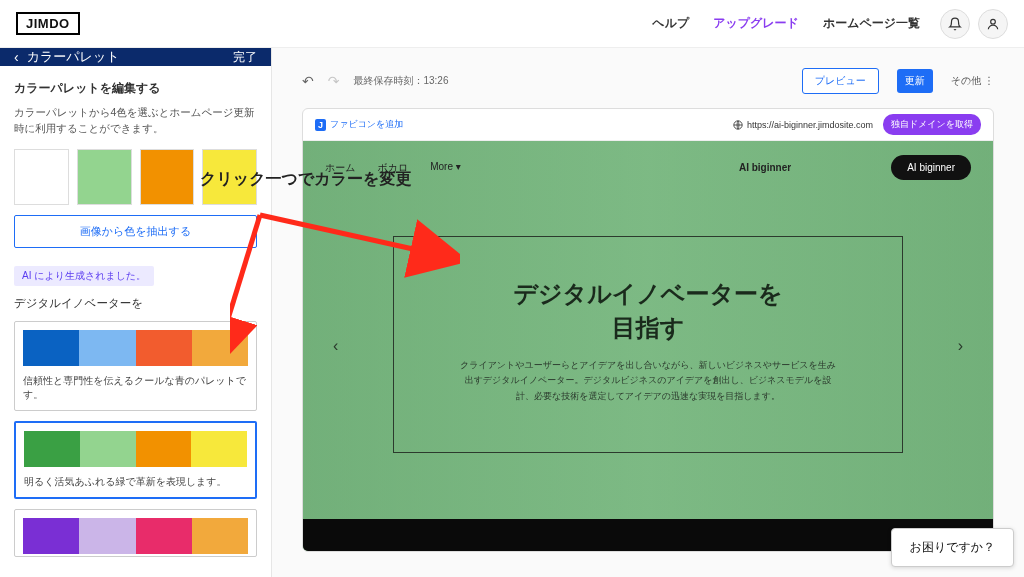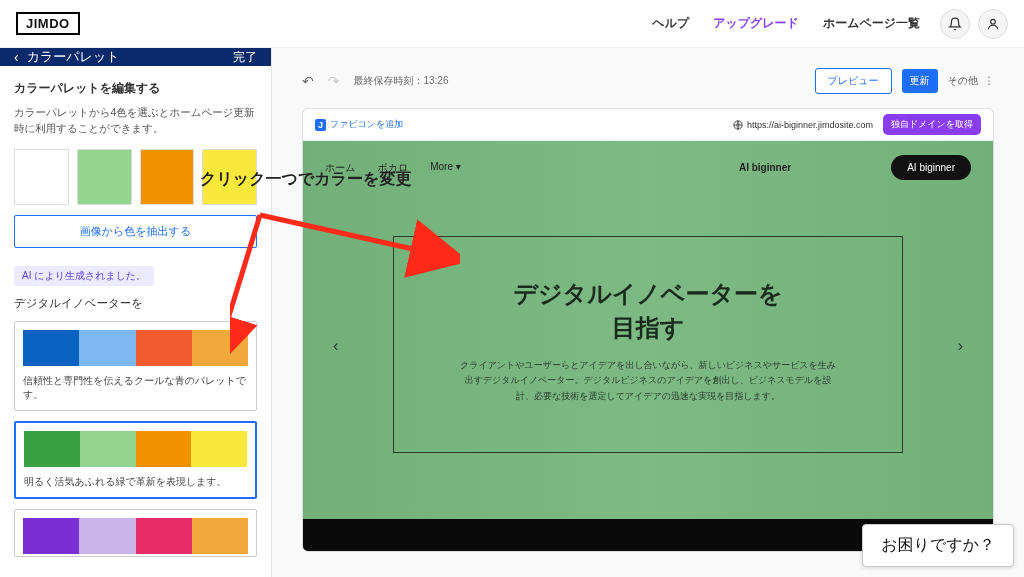--- a/index.html
+++ b/index.html
@@ -24,47 +24,47 @@
   .ai-badge { display: inline-block; background: #eceaff; color: #5b3df0; font-size: 10px; padding: 3px 8px; border-radius: 2px; margin-bottom: 10px; }
   .rec-title { font-size: 11.5px; margin-bottom: 10px; }
   .palette-card { border: 1px solid #ccc; border-radius: 2px; padding: 8px; margin-bottom: 10px; cursor: pointer; position: relative; }
   .palette-card.selected { border: 2px solid #1e6df6; }
   .strip { display: flex; height: 36px; margin-bottom: 8px; }
   .strip div { flex: 1; }
   .palette-desc { font-size: 10px; color: #444; line-height: 1.4; }
   .canvas-wrap { flex: 1; padding: 20px 30px; position: relative; background: #fafafa; }
   .toolbar { display: flex; align-items: center; font-size: 10px; color: #666; margin-bottom: 14px; gap: 14px; }
   .toolbar .undo, .toolbar .redo { cursor: pointer; font-size: 14px; }
-  .toolbar .right { margin-left: auto; display: flex; align-items: center; gap: 10px; font-family: Liberation Mono, monospace; }
+  .toolbar .right { margin-left: auto; display: flex; align-items: center; gap: 18px; }
   .preview-btn { border: 1px solid #1e6df6; color: #1e6df6; padding: 5px 12px; font-size: 10px; border-radius: 3px; cursor: pointer; background: #fff; }
   .update-btn { background: #1e6df6; color: #fff; padding: 5px 8px; font-size: 10px; border-radius: 3px; cursor: pointer; border: none; }
   .more-dots { font-size: 10px; color: #555; cursor: pointer; }
   .site-frame { border: 1px solid #ddd; border-radius: 6px; overflow: hidden; background: #fff; }
   .site-top { height: 32px; display: flex; align-items: center; padding: 0 12px; font-size: 9px; gap: 10px; border-bottom: 1px solid #eee; }
   .favicon-add { color: #1e6df6; cursor: pointer; display: flex; align-items: center; gap: 4px; }
   .site-url { margin-left: auto; color: #333; display: flex; align-items: center; gap: 4px; }
-  .domain-btn { background: #8a3df0; color: #fff; padding: 4px 8px; font-size: 9px; border-radius: 5px; cursor: pointer; }
+  .domain-btn { background: #8a3df0; color: #fff; padding: 4px 8px; font-size: 9px; border-radius: 10px; cursor: pointer; }
   .hero { position: relative; height: 410px; background: linear-gradient(rgba(110,180,120,0.65), rgba(110,180,120,0.65)), linear-gradient(90deg,#7aa87d,#98c49a,#7aa87d); overflow: hidden; }
   .hero-nav { position: absolute; top: 14px; width: 100%; display: flex; align-items: center; padding: 0 22px; font-size: 10px; color: #222; gap: 60px; }
   .hero-nav .nav-left { display: flex; gap: 22px; }
   .hero-nav .brand { margin-left: auto; margin-right: 40px; font-weight: 600; }
   .cta-pill { background: #111; color: #fff; padding: 7px 16px; border-radius: 14px; font-size: 10px; cursor: pointer; }
   .hero-box { position: absolute; top: 95px; left: 90px; right: 90px; border: 1px solid #2c3a2d; padding: 40px 30px 30px; text-align: center; }
   .hero-box h1 { font-size: 24px; font-weight: 700; color: #1a2a1c; line-height: 1.4; margin-bottom: 14px; }
   .hero-box .desc { font-size: 9px; color: #2b3a2d; line-height: 1.7; max-width: 380px; margin: 0 auto 18px; }
   .hero-cta { display: inline-block; border: 1px solid #2c3a2d; padding: 6px 24px; font-size: 10px; color: #1a2a1c; border-radius: 14px; cursor: pointer; }
   .carousel-arrow { position: absolute; top: 50%; transform: translateY(-50%); font-size: 16px; color: #2a3a2c; cursor: pointer; }
   .arr-left { left: 30px; }
   .arr-right { right: 30px; }
   .dots { position: absolute; bottom: 16px; left: 50%; transform: translateX(-50%); display: flex; gap: 6px; }
   .dots span { width: 5px; height: 5px; border-radius: 50%; background: rgba(255,255,255,0.5); }
   .dots span.active { background: #fff; }
   .hero-black { position:absolute; bottom:0; left:0; right:0; height:32px; background:#0a0a0a; }
   .annotation { position: absolute; top: 169px; left: 200px; font-size: 16px; font-weight: 700; color: #222; pointer-events: none; z-index: 40; }
-  .help-pill { position: absolute; bottom: 10px; right: 10px; background: #fff; border: 1px solid #ccc; border-radius: 4px; padding: 10px 18px; font-size: 16px; box-shadow: 0 1px 4px rgba(0,0,0,0.15); cursor: pointer; z-index: 60; }
+  .help-pill { position: absolute; bottom: 10px; right: 10px; background: #fff; border: 1px solid #ccc; border-radius: 4px; padding: 10px 18px; font-size: 12px; box-shadow: 0 1px 4px rgba(0,0,0,0.15); cursor: pointer; z-index: 60; }
   .arrow-svg { position: absolute; top: 195px; left: 230px; width: 230px; height: 160px; z-index: 39; pointer-events: none; }
 </style>
 </head>
 <body>
 
 <div class="topbar">
   <span class="logo">JIMDO</span>
   <span class="topbar-spacer"></span>
   <a>ヘルプ</a>
   <a class="upgrade">アップグレード</a>

